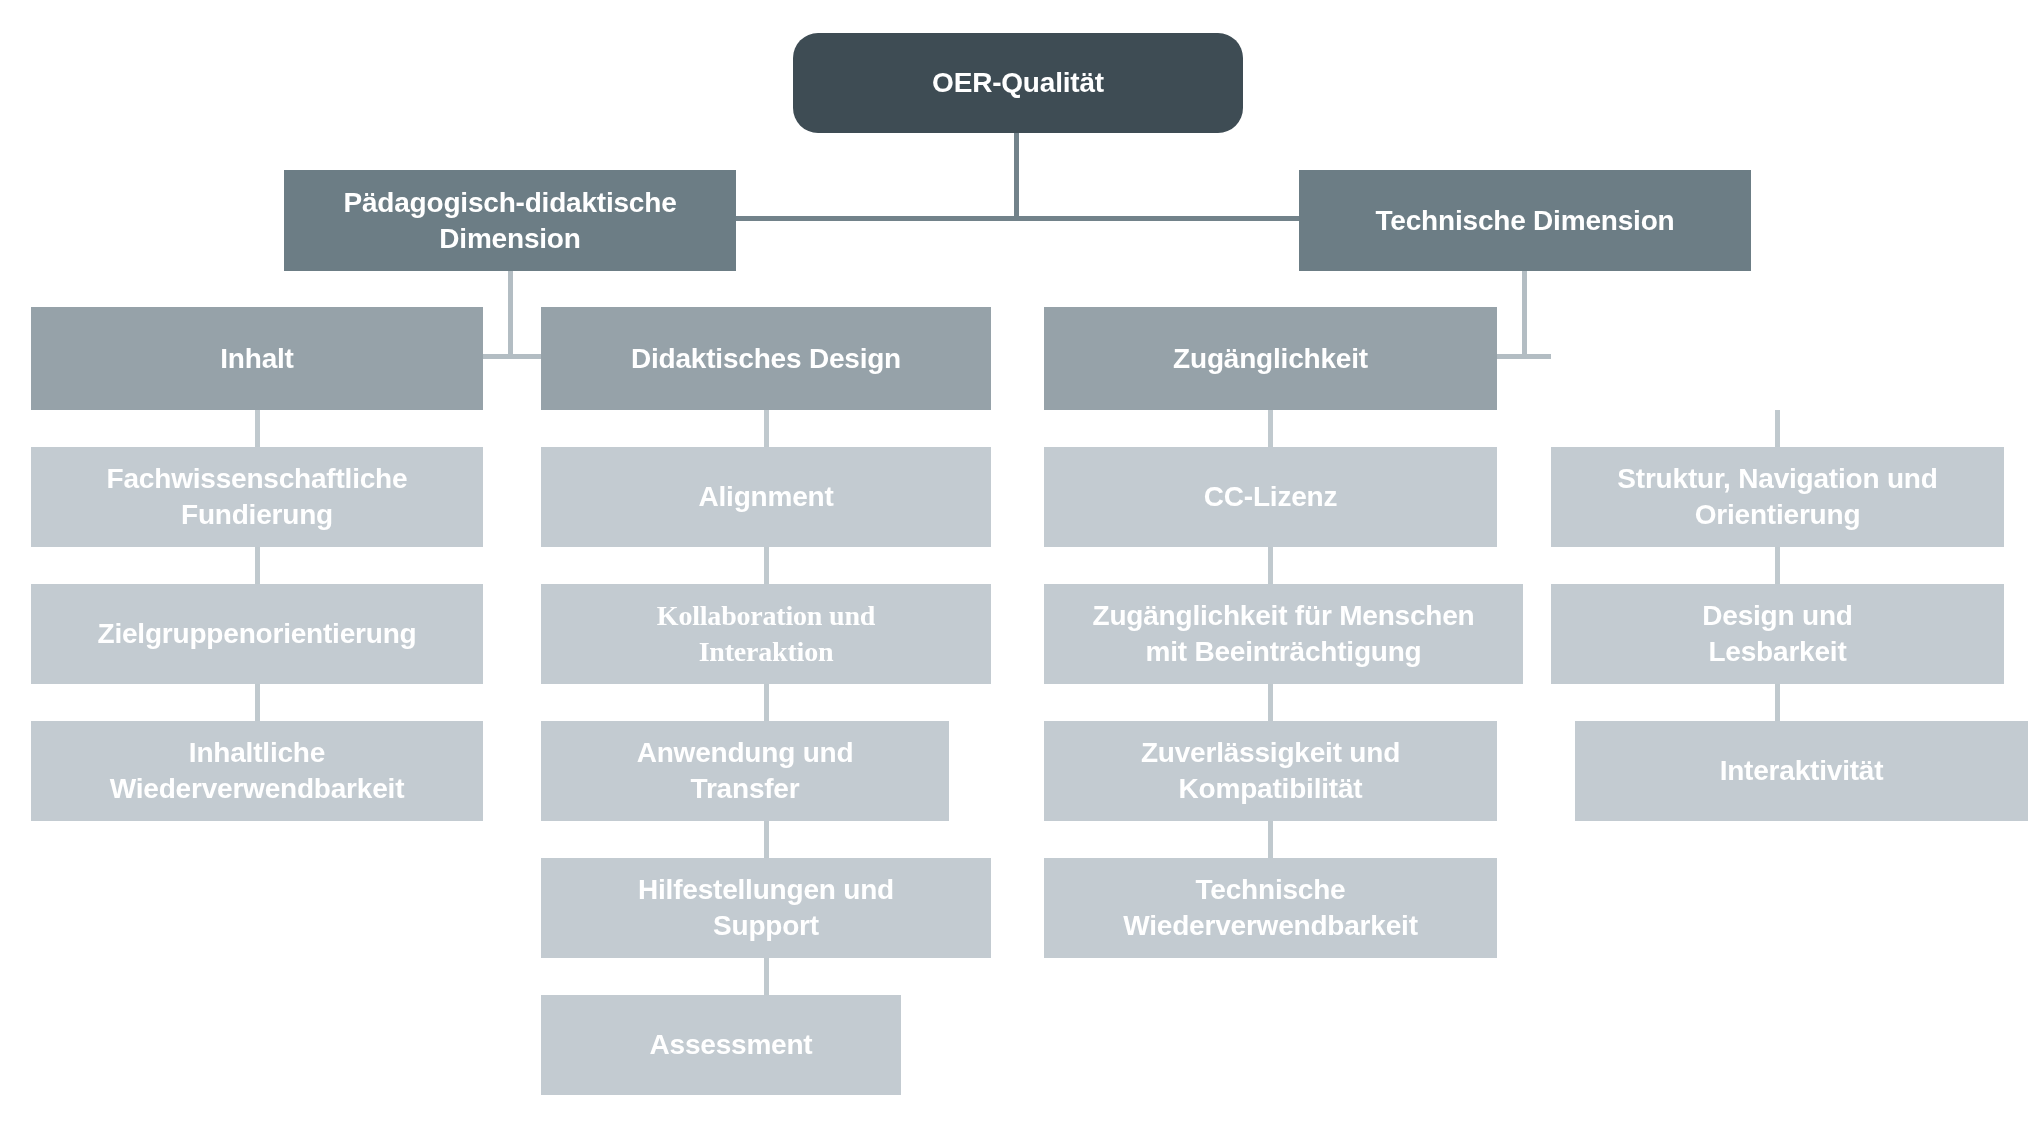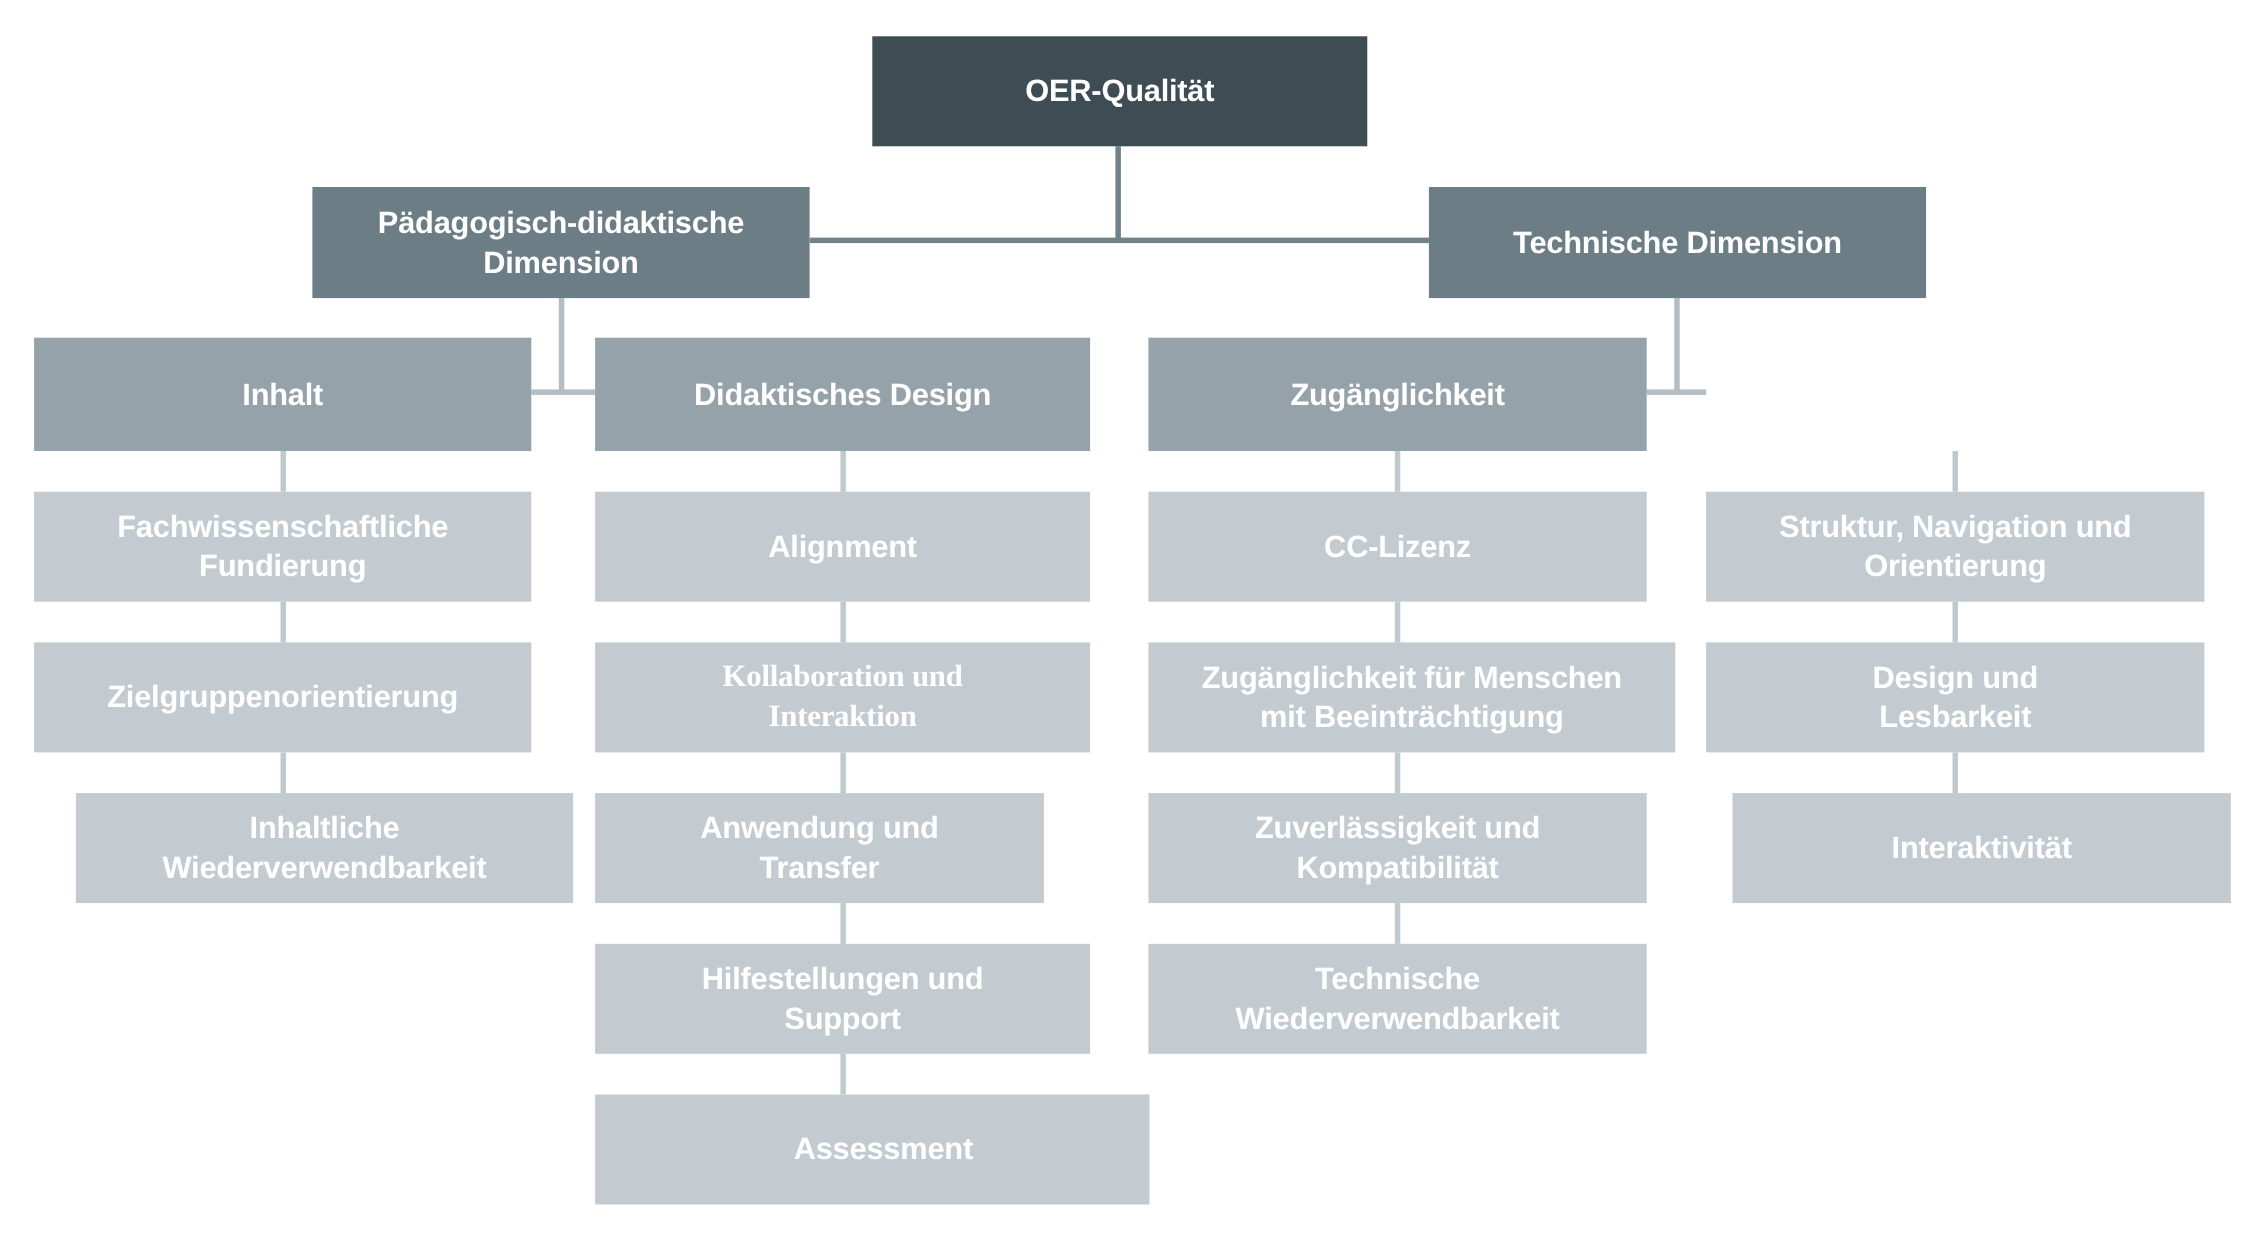--- a/index.html
+++ b/index.html
@@ -23,21 +23,21 @@
     text-align: center;
     color: #ffffff;
     font-weight: 700;
     font-size: 28px;
     line-height: 1.28;
     white-space: pre-line;
     box-sizing: border-box;
     padding: 0 14px;
     letter-spacing: -0.2px;
   }
-  .root-fill   { background: #3e4c54; }
+  .root-fill   { background: #3e4c54; border-radius: 25px; }
   .dim-fill    { background: #6c7d85; }
   .header-fill { background: #96a2a9; }
   .item-fill   { background: #c3cbd1; }
   .line {
     position: absolute;
   }
   .line-dark    { background: #72828a; }
   .line-light   { background: #b3bdc3; }
   .line-lighter { background: #c0c9ce; }
 </style>
@@ -79,31 +79,31 @@
 Dimension</div>
   <div class="node dim-fill" style="left:1299px; top:170px; width:452px; height:101px;">Technische Dimension</div>
 
   <div class="node header-fill" style="left:31px; top:307px; width:452px; height:103px;">Inhalt</div>
   <div class="node header-fill" style="left:541px; top:307px; width:450px; height:103px;">Didaktisches Design</div>
   <div class="node header-fill" style="left:1044px; top:307px; width:453px; height:103px;">Zugänglichkeit</div>
 
   <div class="node item-fill" style="left:31px; top:447px; width:452px; height:100px;">Fachwissenschaftliche
 Fundierung</div>
   <div class="node item-fill" style="left:31px; top:584px; width:452px; height:100px;">Zielgruppenorientierung</div>
-  <div class="node item-fill" style="left:31px; top:721px; width:452px; height:100px;margin-left:38px;">Inhaltliche
+  <div class="node item-fill" style="left:31px; top:721px; width:452px; height:100px;">Inhaltliche
 Wiederverwendbarkeit</div>
 
   <div class="node item-fill" style="left:541px; top:447px; width:450px; height:100px;">Alignment</div>
   <div class="node item-fill" style="left:541px; top:584px; width:450px; height:100px;font-family:Liberation Serif, serif;">Kollaboration und
 Interaktion</div>
   <div class="node item-fill" style="left:541px; top:721px; width:408px; height:100px;">Anwendung und
 Transfer</div>
   <div class="node item-fill" style="left:541px; top:858px; width:450px; height:100px;">Hilfestellungen und
 Support</div>
-  <div class="node item-fill" style="left:541px; top:995px; width:504px; height:100px;padding-left:34px;">Assessment</div>
+  <div class="node item-fill" style="left:541px; top:995px; width:360px; height:100px;padding-left:34px;">Assessment</div>
 
   <div class="node item-fill" style="left:1044px; top:447px; width:453px; height:100px;">CC-Lizenz</div>
   <div class="node item-fill" style="left:1044px; top:584px; width:479px; height:100px;">Zugänglichkeit für Menschen
 mit Beeinträchtigung</div>
   <div class="node item-fill" style="left:1044px; top:721px; width:453px; height:100px;">Zuverlässigkeit und
 Kompatibilität</div>
   <div class="node item-fill" style="left:1044px; top:858px; width:453px; height:100px;">Technische
 Wiederverwendbarkeit</div>
 
   <div class="node item-fill" style="left:1551px; top:447px; width:453px; height:100px;">Struktur, Navigation und

